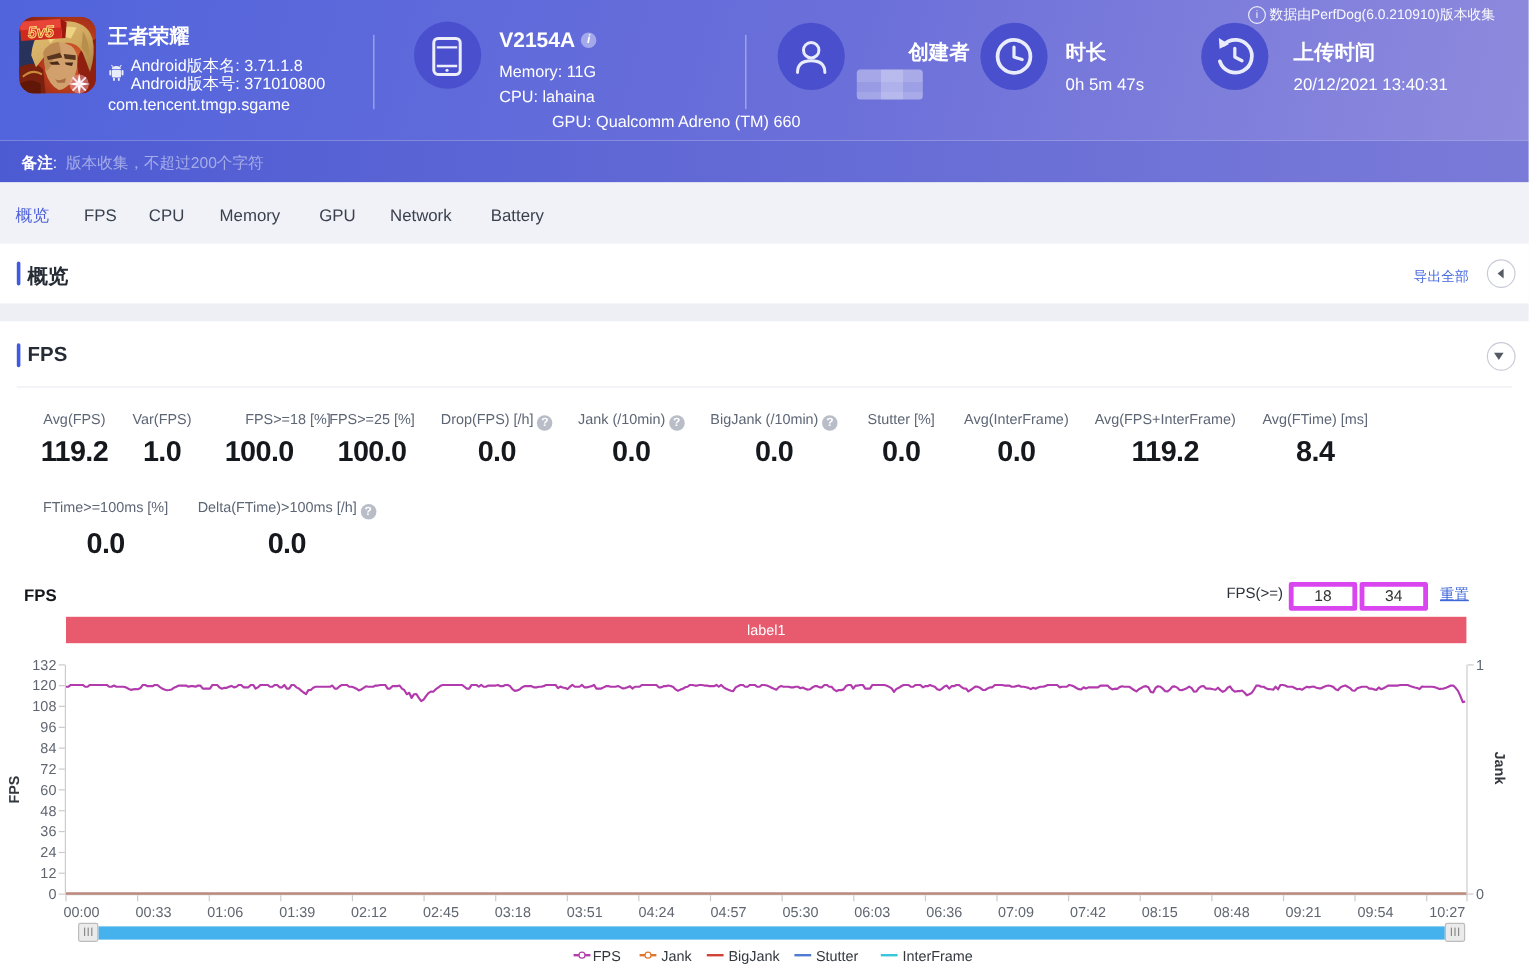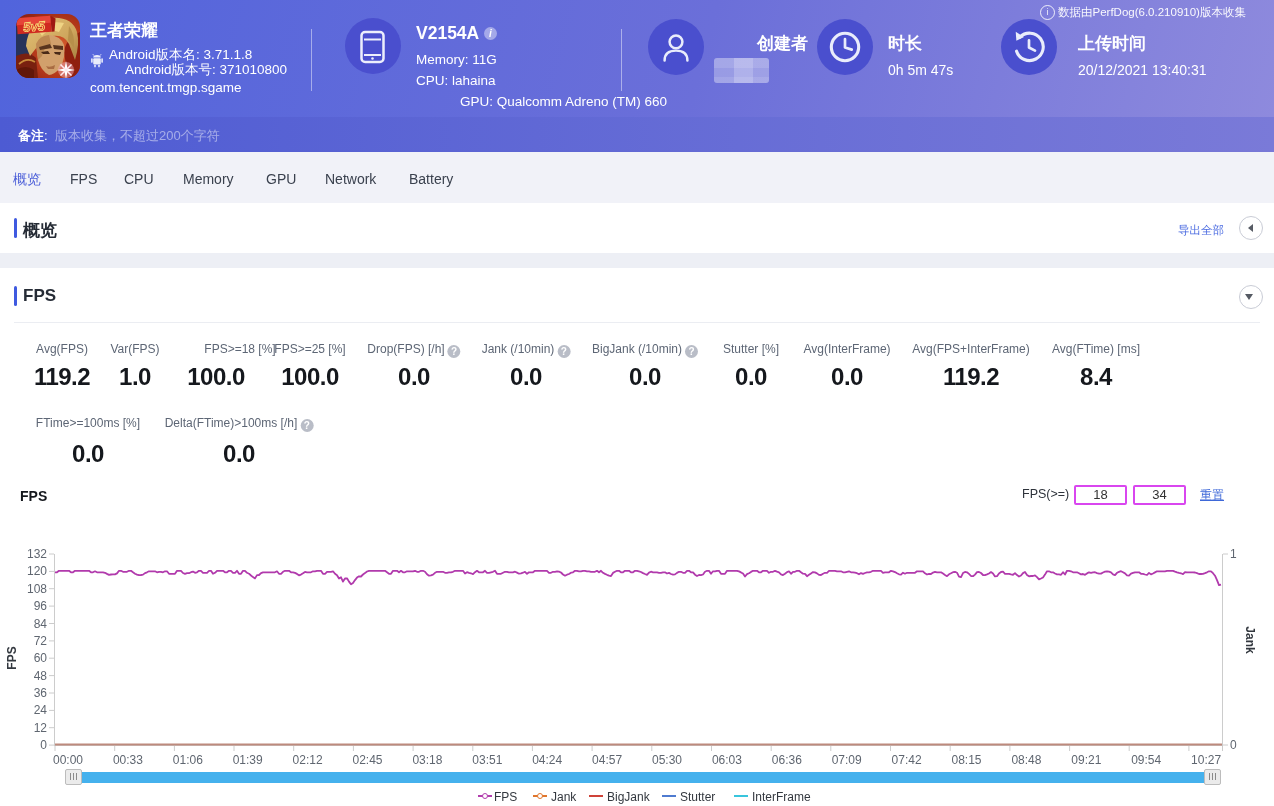--- a/index.html
+++ b/index.html
@@ -16,21 +16,21 @@
 .hcir{border-radius:50%;background:#4a4fce;}
 .wt{color:#fff;}
 .tab{font-size:14px;color:#3a414e;top:171px;}
 .tab.on{color:#4c5fd8;}
 .secbar{width:3px;height:20px;background:#3f5ae0;border-radius:2px;}
 .sectitle{font-size:17px;font-weight:bold;color:#262c36;}
 .cirbtn{width:22px;height:22px;border:1px solid #c9ccd6;border-radius:50%;background:#fff;}
 .slabel{font-size:12px;color:#5d6675;white-space:nowrap;transform:translateX(-50%);}
 .sval{font-size:24px;font-weight:bold;color:#15181d;white-space:nowrap;transform:translateX(-50%);letter-spacing:-0.5px;}
 .qm{display:inline-block;width:13px;height:13px;border-radius:50%;background:#b9bdc7;color:#fff;font-size:10px;line-height:13px;text-align:center;vertical-align:-1.5px;margin-left:3px;font-weight:bold;}
-.inp{width:49px;height:16px;border:2px solid #d946ef;border-radius:2px;font-size:13px;color:#333;text-align:center;line-height:16px;background:#fff;}
+.inp{width:49px;height:16px;border:4px solid #d946ef;border-radius:2px;font-size:13px;color:#333;text-align:center;line-height:16px;background:#fff;}
 </style>
 </head>
 <body>
 <div id="page">
   <div id="hdr" class="abs"></div>
   <div id="note" class="abs"></div>
   <div id="tabs" class="abs"></div>
   <div id="row1" class="abs"></div>
   <div id="gap" class="abs"></div>
   <div id="card" class="abs"></div>
@@ -96,21 +96,21 @@
       <path d="M3.2 4.6 Q3.2 1.9 7 1.9 Q10.8 1.9 10.8 4.6 Z"></path>
       <path d="M3.9 2.6 L2.9 1.2 M10.1 2.6 L11.1 1.2" stroke="#e9ecfb" stroke-width="0.9"></path>
       <rect x="3.2" y="5.2" width="7.6" height="6.3" rx="1"></rect>
       <rect x="1.1" y="5.3" width="1.6" height="4.6" rx="0.8"></rect>
       <rect x="11.3" y="5.3" width="1.6" height="4.6" rx="0.8"></rect>
       <rect x="4.2" y="11.8" width="1.6" height="2.6" rx="0.8"></rect>
       <rect x="8.2" y="11.8" width="1.6" height="2.6" rx="0.8"></rect>
     </g>
   </svg>
   <div class="abs wt" style="left:109px;top:46px;font-size:13.5px;">Android版本名: 3.71.1.8</div>
-  <div class="abs wt" style="left:109px;top:61px;font-size:13.5px;margin-left:16px;">Android版本号: 371010800</div>
+  <div class="abs wt" style="left:109px;top:61px;font-size:13.5px;">Android版本号: 371010800</div>
   <div class="abs wt" style="left:90px;top:80px;font-size:13.5px;">com.tencent.tmgp.sgame</div>
 
   <div class="abs" style="left:311px;top:29px;width:1px;height:62px;background:rgba(255,255,255,.45);"></div>
 
   <div class="abs hcir" style="left:345px;top:18px;width:56px;height:56px;"></div>
   <svg class="abs" style="left:345px;top:18px;" width="56" height="56" viewBox="0 0 56 56">
     <rect x="16.5" y="14" width="22" height="30" rx="3.6" fill="none" stroke="#eceefc" stroke-width="2.5"></rect>
     <line x1="19" y1="21.5" x2="36" y2="21.5" stroke="#eceefc" stroke-width="2"></line>
     <line x1="19" y1="37" x2="36" y2="37" stroke="#eceefc" stroke-width="2"></line>
     <circle cx="27.5" cy="40.5" r="1.3" fill="#eceefc"></circle>
@@ -202,20 +202,21 @@
   <div class="abs sval" style="left:88px;top:440px;">0.0</div>
   <div class="abs slabel" style="left:239px;top:416px;">Delta(FTime)&gt;100ms [/h]<span class="qm">?</span></div>
   <div class="abs sval" style="left:239px;top:440px;">0.0</div>
 
   <div class="abs" style="left:20px;top:488px;font-size:14px;font-weight:bold;color:#14171c;">FPS</div>
   <div class="abs" style="left:1022px;top:487px;font-size:12.5px;color:#2e333b;">FPS(&gt;=)</div>
   <div class="abs inp" style="left:1074px;top:485px;">18</div>
   <div class="abs inp" style="left:1133px;top:485px;">34</div>
   <div class="abs" style="left:1200px;top:487px;font-size:12px;color:#3e68d8;text-decoration:underline;">重置</div>
 
+  <div class="abs" style="left:55px;top:514px;width:1167px;height:22px;background:#e85b6e;color:#fff;font-size:12px;text-align:center;line-height:22px;">label1</div>
 
   <svg id="chart" class="abs" style="left:0;top:536px;" width="1274" height="234" viewBox="0 0 1274 234">
     <line x1="54.5" y1="18" x2="54.5" y2="210" stroke="#ccc" stroke-width="1"></line>
     <line x1="1222.5" y1="18" x2="1222.5" y2="210" stroke="#ccc" stroke-width="1"></line>
     <line x1="49" y1="18.0" x2="54" y2="18.0" stroke="#ccc" stroke-width="1"></line>
     <text x="47" y="22.0" font-size="12" fill="#5f6670" text-anchor="end">132</text>
     <line x1="49" y1="35.4" x2="54" y2="35.4" stroke="#ccc" stroke-width="1"></line>
     <text x="47" y="39.4" font-size="12" fill="#5f6670" text-anchor="end">120</text>
     <line x1="49" y1="52.7" x2="54" y2="52.7" stroke="#ccc" stroke-width="1"></line>
     <text x="47" y="56.7" font-size="12" fill="#5f6670" text-anchor="end">108</text>

